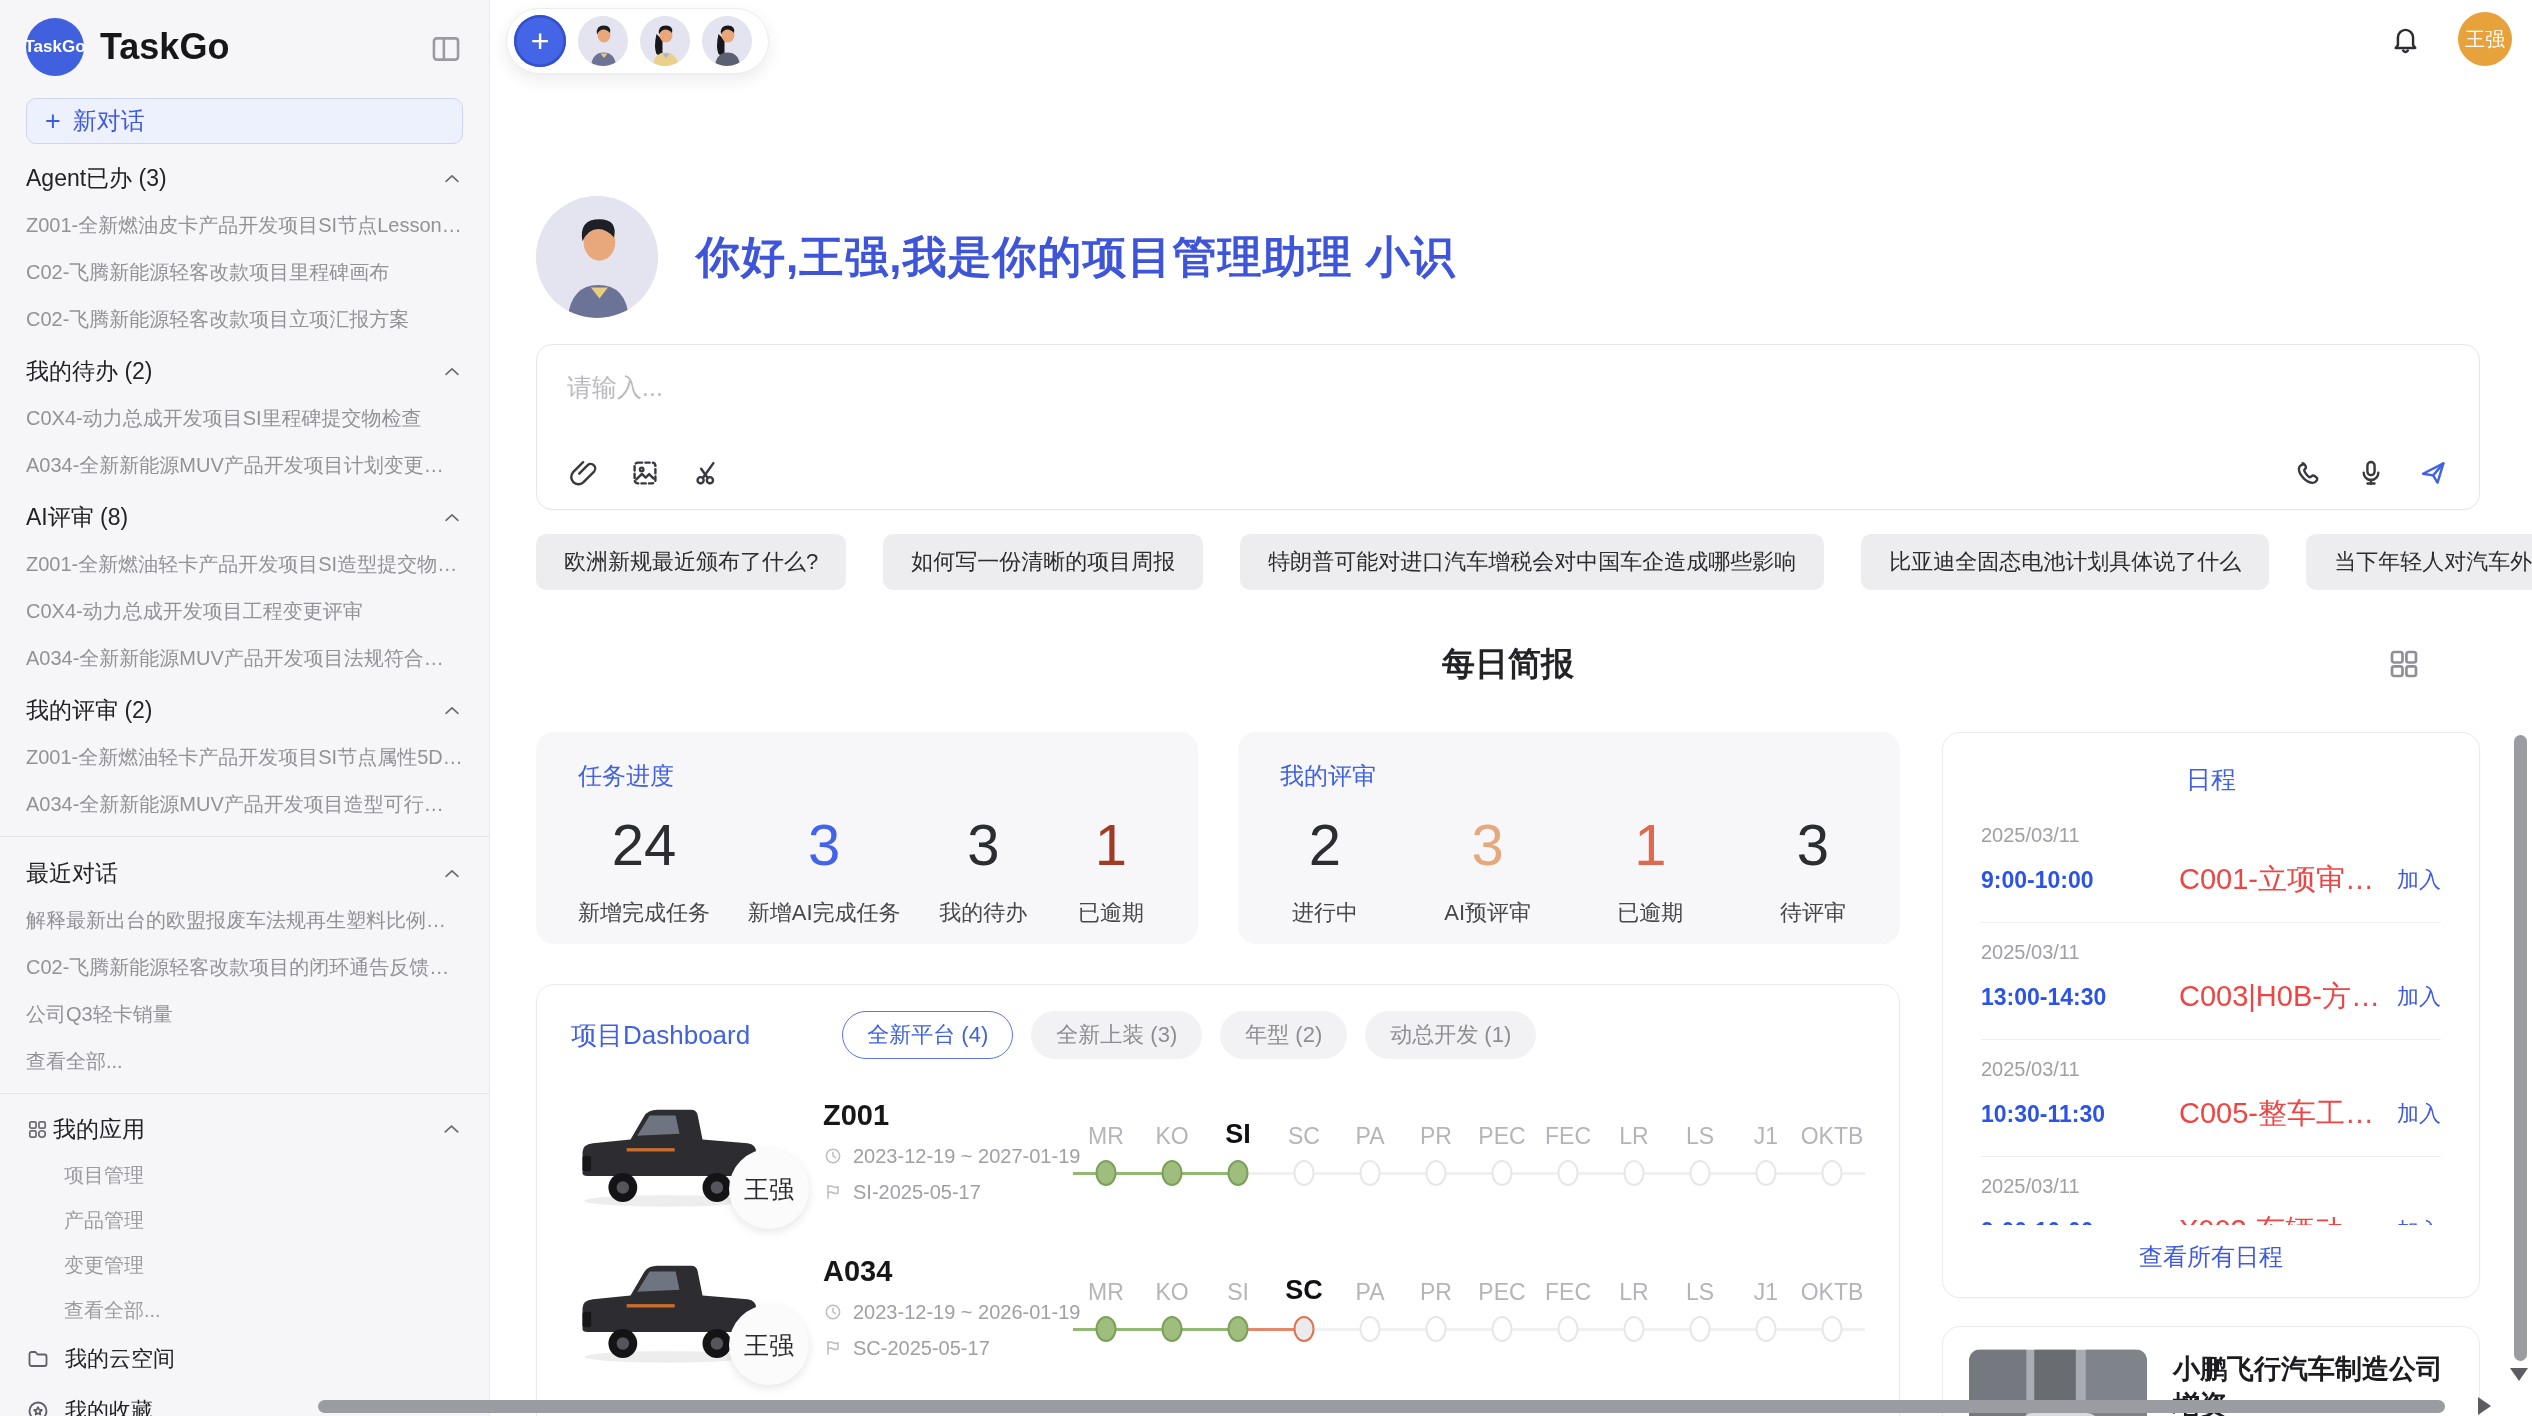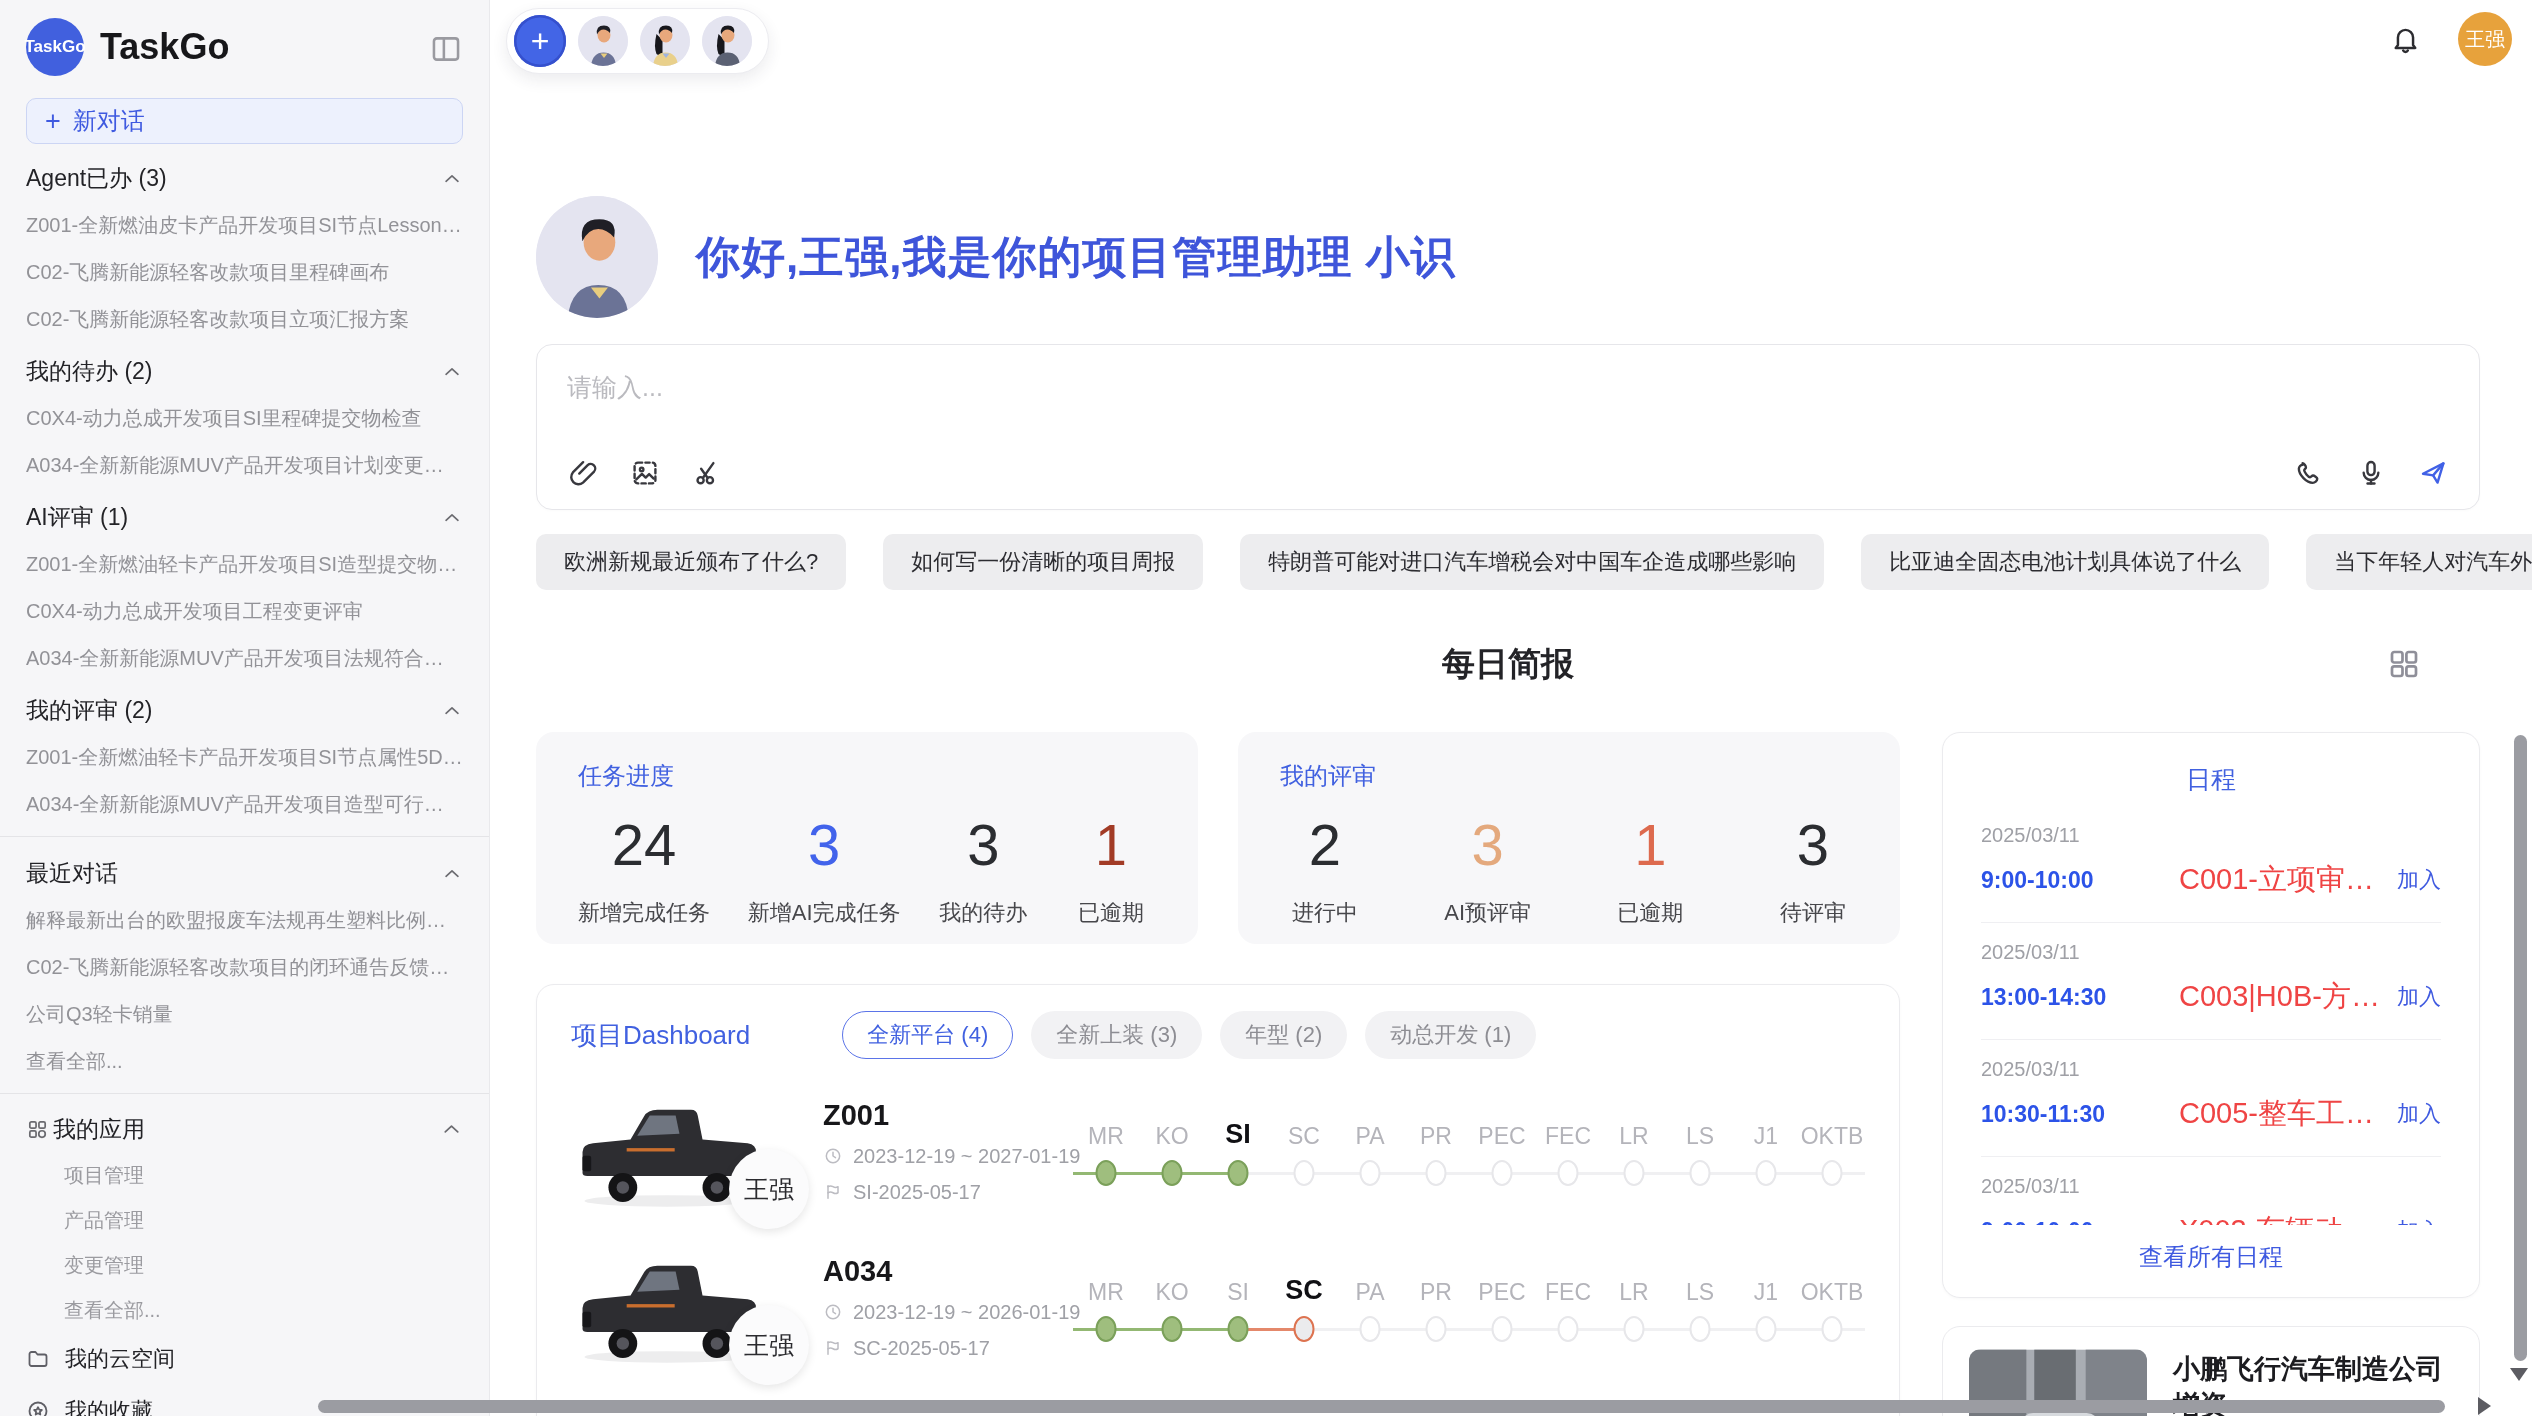--- a/index.html
+++ b/index.html
@@ -160,21 +160,21 @@
        <span>我的待办 (2)</span>
           <span class="svg-i">
             <svg viewBox="0 0 24 24" fill="none" stroke="currentColor" stroke-width="1.8" stroke-linecap="round" stroke-linejoin="round">
               <path d="M5.5 14.5 12 8.5l6.5 6"></path>
             </svg>
           </span>
         </div>
         <div class="side-item">C0X4-动力总成开发项目SI里程碑提交物检查</div>
         <div class="side-item">A034-全新新能源MUV产品开发项目计划变更表编写</div>
         <div class="section-h">
-       <span>AI评审 (1)</span>
+       <span>AI评审 (8)</span>
           <span class="svg-i">
             <svg viewBox="0 0 24 24" fill="none" stroke="currentColor" stroke-width="1.8" stroke-linecap="round" stroke-linejoin="round">
               <path d="M5.5 14.5 12 8.5l6.5 6"></path>
             </svg>
           </span>
         </div>
         <div class="side-item">Z001-全新燃油轻卡产品开发项目SI造型提交物评审</div>
         <div class="side-item">C0X4-动力总成开发项目工程变更评审</div>
         <div class="side-item">A034-全新新能源MUV产品开发项目法规符合性评审</div>
         <div class="section-h">

